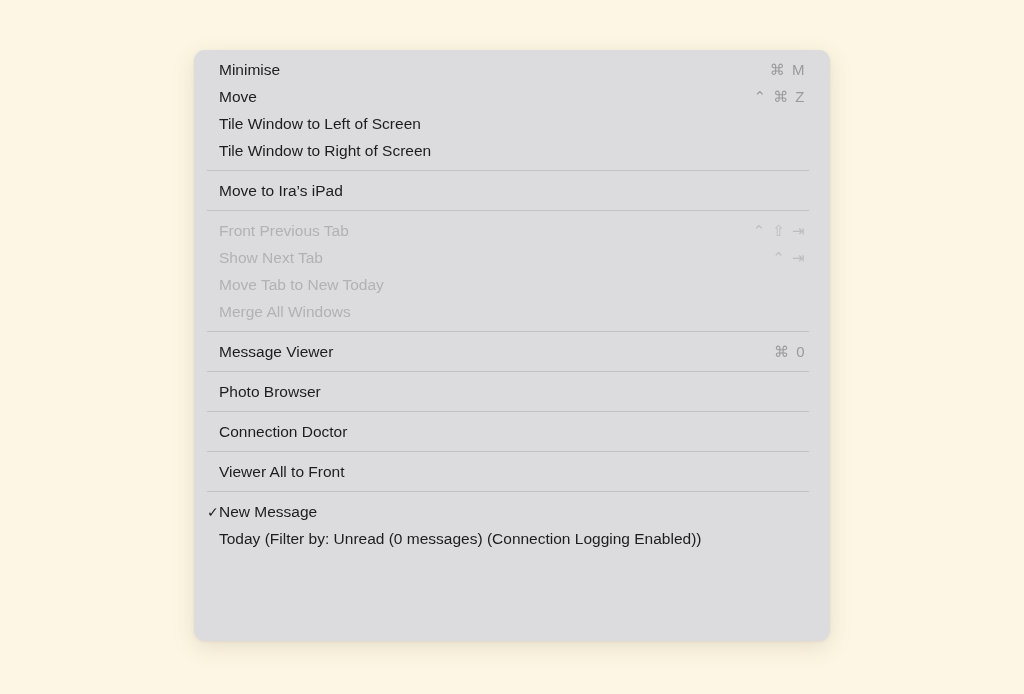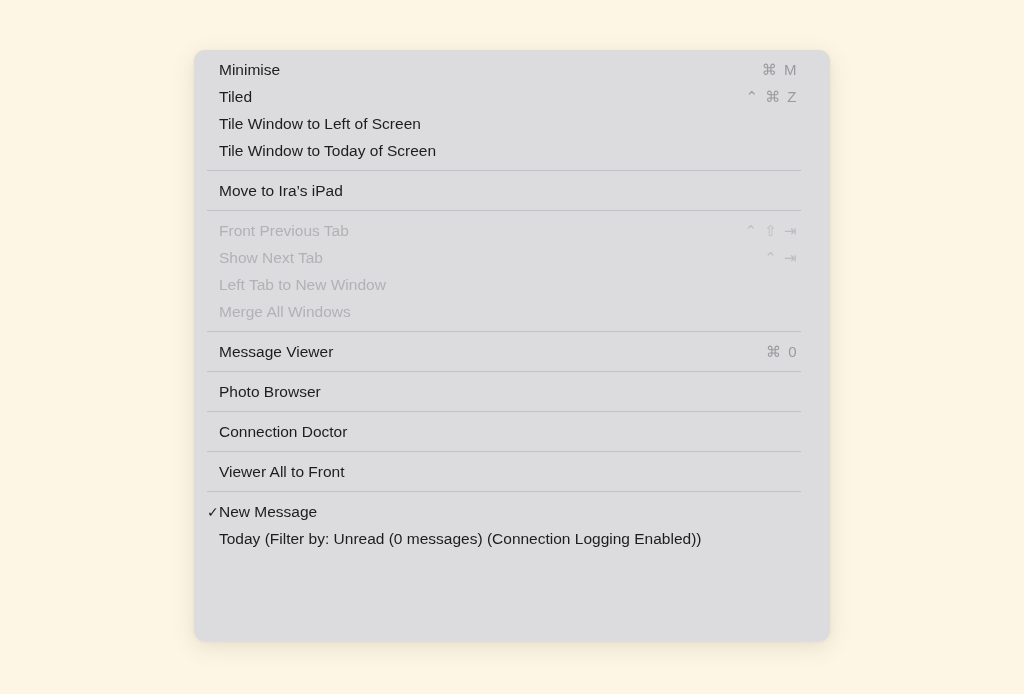--- a/index.html
+++ b/index.html
@@ -19,21 +19,21 @@
     position: absolute;
     left: 194px;
     top: 50px;
     width: 636px;
     height: 591px;
     background: #dcdcdf;
     border-radius: 11px;
     box-shadow: 0 6px 22px rgba(120, 108, 80, 0.16),
                 0 1px 3px rgba(120, 108, 80, 0.10);
     box-sizing: border-box;
-    padding: 6px 16px 8px 0;
+    padding: 6px 8px 8px 0;
     overflow: hidden;
   }
 
   .menu-group {
     display: block;
   }
 
   .menu-separator {
     height: 1px;
     background: #c2c2c6;
@@ -87,31 +87,31 @@
 
 <div id="menu-panel">
     <div class="menu-group">
       <div class="menu-item">
         <span class="item-check"></span>
         <span class="item-label">Minimise</span>
         <span class="item-shortcut">⌘ M</span>
       </div>
       <div class="menu-item">
         <span class="item-check"></span>
-        <span class="item-label">Tiled</span>
+        <span class="item-label">Move</span>
         <span class="item-shortcut">⌃ ⌘ Z</span>
       </div>
       <div class="menu-item">
         <span class="item-check"></span>
         <span class="item-label">Tile Window to Left of Screen</span>
         <span class="item-shortcut"></span>
       </div>
       <div class="menu-item">
         <span class="item-check"></span>
-        <span class="item-label">Tile Window to Today of Screen</span>
+        <span class="item-label">Tile Window to Right of Screen</span>
         <span class="item-shortcut"></span>
       </div>
     </div>
     <div class="menu-separator"></div>
     <div class="menu-group">
       <div class="menu-item">
         <span class="item-check"></span>
         <span class="item-label">Move to Ira’s iPad</span>
         <span class="item-shortcut"></span>
       </div>
@@ -123,21 +123,21 @@
         <span class="item-label">Front Previous Tab</span>
         <span class="item-shortcut">⌃ ⇧ ⇥</span>
       </div>
       <div class="menu-item disabled">
         <span class="item-check"></span>
         <span class="item-label">Show Next Tab</span>
         <span class="item-shortcut">⌃ ⇥</span>
       </div>
       <div class="menu-item disabled">
         <span class="item-check"></span>
-        <span class="item-label">Left Tab to New Window</span>
+        <span class="item-label">Move Tab to New Today</span>
         <span class="item-shortcut"></span>
       </div>
       <div class="menu-item disabled">
         <span class="item-check"></span>
         <span class="item-label">Merge All Windows</span>
         <span class="item-shortcut"></span>
       </div>
     </div>
     <div class="menu-separator"></div>
     <div class="menu-group">

